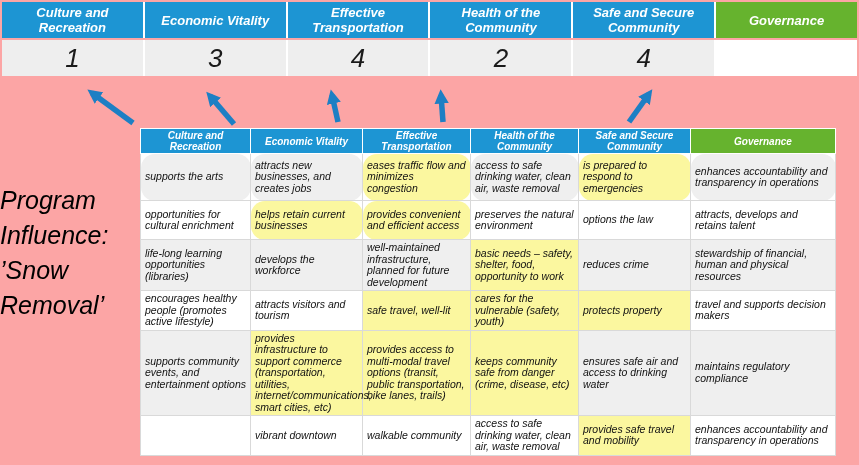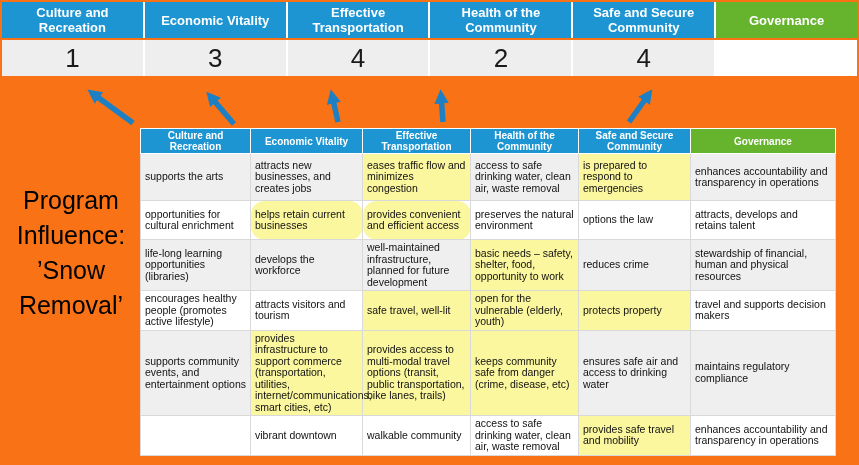--- a/index.html
+++ b/index.html
@@ -4,22 +4,23 @@
 <style>
   :root{
     --header-blue:#1d95d3;
     --governance-green:#66b32e;
     --highlight-yellow:#fbf79f;
     --arrow-blue:#1d7fc4;
     --row-alt-gray:#efefef;
   }
   html,body{margin:0;padding:0;background:#fff;}
   #stage{
-    position:relative;width:859px;height:465px;background:#f97316;overflow:hidden;
+    position:relative;width:859px;height:465px;background:#fca5a5;overflow:hidden;
     font-family:"Liberation Sans",sans-serif;
+    font-style:italic;
   }
   
   .banner{
     position:absolute;left:2px;top:2px;width:855px;
     display:grid;grid-template-columns:repeat(6,1fr);grid-gap:2px;background:#fff;
   }
   .banner .bcell{
     height:36px;display:flex;align-items:center;justify-content:center;text-align:center;
     color:#fff;font-weight:bold;font-size:13px;line-height:15px;padding:0 6px;
     background:var(--header-blue);
@@ -30,21 +31,21 @@
     display:grid;grid-template-columns:repeat(6,1fr);grid-gap:2px;background:#fff;
   }
   .scores .scell{
     height:36px;display:flex;align-items:center;justify-content:center;
     background:#eeeeee;color:#1a1a1a;font-size:26px;
   }
   
   .arrows{position:absolute;left:0;top:0;pointer-events:none;}
   
   .prog-title{
-    position:absolute;left:0;top:183px;width:142px;text-align:center;
+    position:absolute;left:0;top:183px;width:142px;text-align:left;
     font-size:25px;line-height:35px;color:#000;
   }
   
   table.matrix{
     position:absolute;left:140px;top:128px;width:695px;
     border-collapse:collapse;table-layout:fixed;background:#fff;
   }
   table.matrix col:nth-child(1){width:110px;}
   table.matrix col:nth-child(2){width:112px;}
   table.matrix col:nth-child(3){width:108px;}
@@ -55,21 +56,21 @@
     background:var(--header-blue);color:#fff;font-size:10px;font-weight:bold;
     height:22px;padding:1px 3px;border:1px solid #fff;text-align:center;line-height:11px;
   }
   table.matrix th.gov{background:var(--governance-green);}
   table.matrix td{
     border:1px solid #d9d9d9;vertical-align:middle;padding:2px 4px;
     font-size:10.5px;line-height:11.5px;color:#111;background:#fff;
   }
   table.matrix tbody tr:nth-child(odd) td{background:var(--row-alt-gray);}
   table.matrix td.hl{background:var(--highlight-yellow) !important;}
-  table.matrix tbody tr:nth-child(1) td{height:42px;}
+  table.matrix tbody tr:nth-child(1) td{height:42px;border-radius:14px;}
   table.matrix tbody tr:nth-child(2) td{height:34px;border-radius:14px;}
   table.matrix tbody tr:nth-child(3) td{height:33px;}
   table.matrix tbody tr:nth-child(4) td{height:30px;margin-top:42px;}
   table.matrix tbody tr:nth-child(5) td{height:62px;}
   table.matrix tbody tr:nth-child(6) td{height:33px;}
   table.matrix tbody tr:nth-child(7) td{height:45px;}
   table.matrix tbody tr:nth-child(8) td{height:33px;}
 </style>
 </head>
 <body>
@@ -149,21 +150,21 @@
           <td>develops the workforce</td>
           <td>well-maintained infrastructure, planned for future development</td>
           <td class="hl">basic needs – safety, shelter, food, opportunity to work</td>
           <td>reduces crime</td>
           <td>stewardship of financial, human and physical resources</td>
         </tr>
         <tr>
           <td>encourages healthy people (promotes active lifestyle)</td>
           <td>attracts visitors and tourism</td>
           <td class="hl">safe travel, well-lit</td>
-          <td class="hl">open for the vulnerable (elderly, youth)</td>
+          <td class="hl">cares for the vulnerable (safety, youth)</td>
           <td class="hl">protects property</td>
           <td>travel and supports decision makers</td>
         </tr>
         <tr>
           <td>supports community events, and entertainment options</td>
           <td class="hl">provides infrastructure to support commerce (transportation, utilities, internet/communications, smart cities, etc)</td>
           <td class="hl">provides access to multi-modal travel options (transit, public transportation, bike lanes, trails)</td>
           <td class="hl">keeps community safe from danger (crime, disease, etc)</td>
           <td>ensures safe air and access to drinking water</td>
           <td>maintains regulatory compliance</td>

